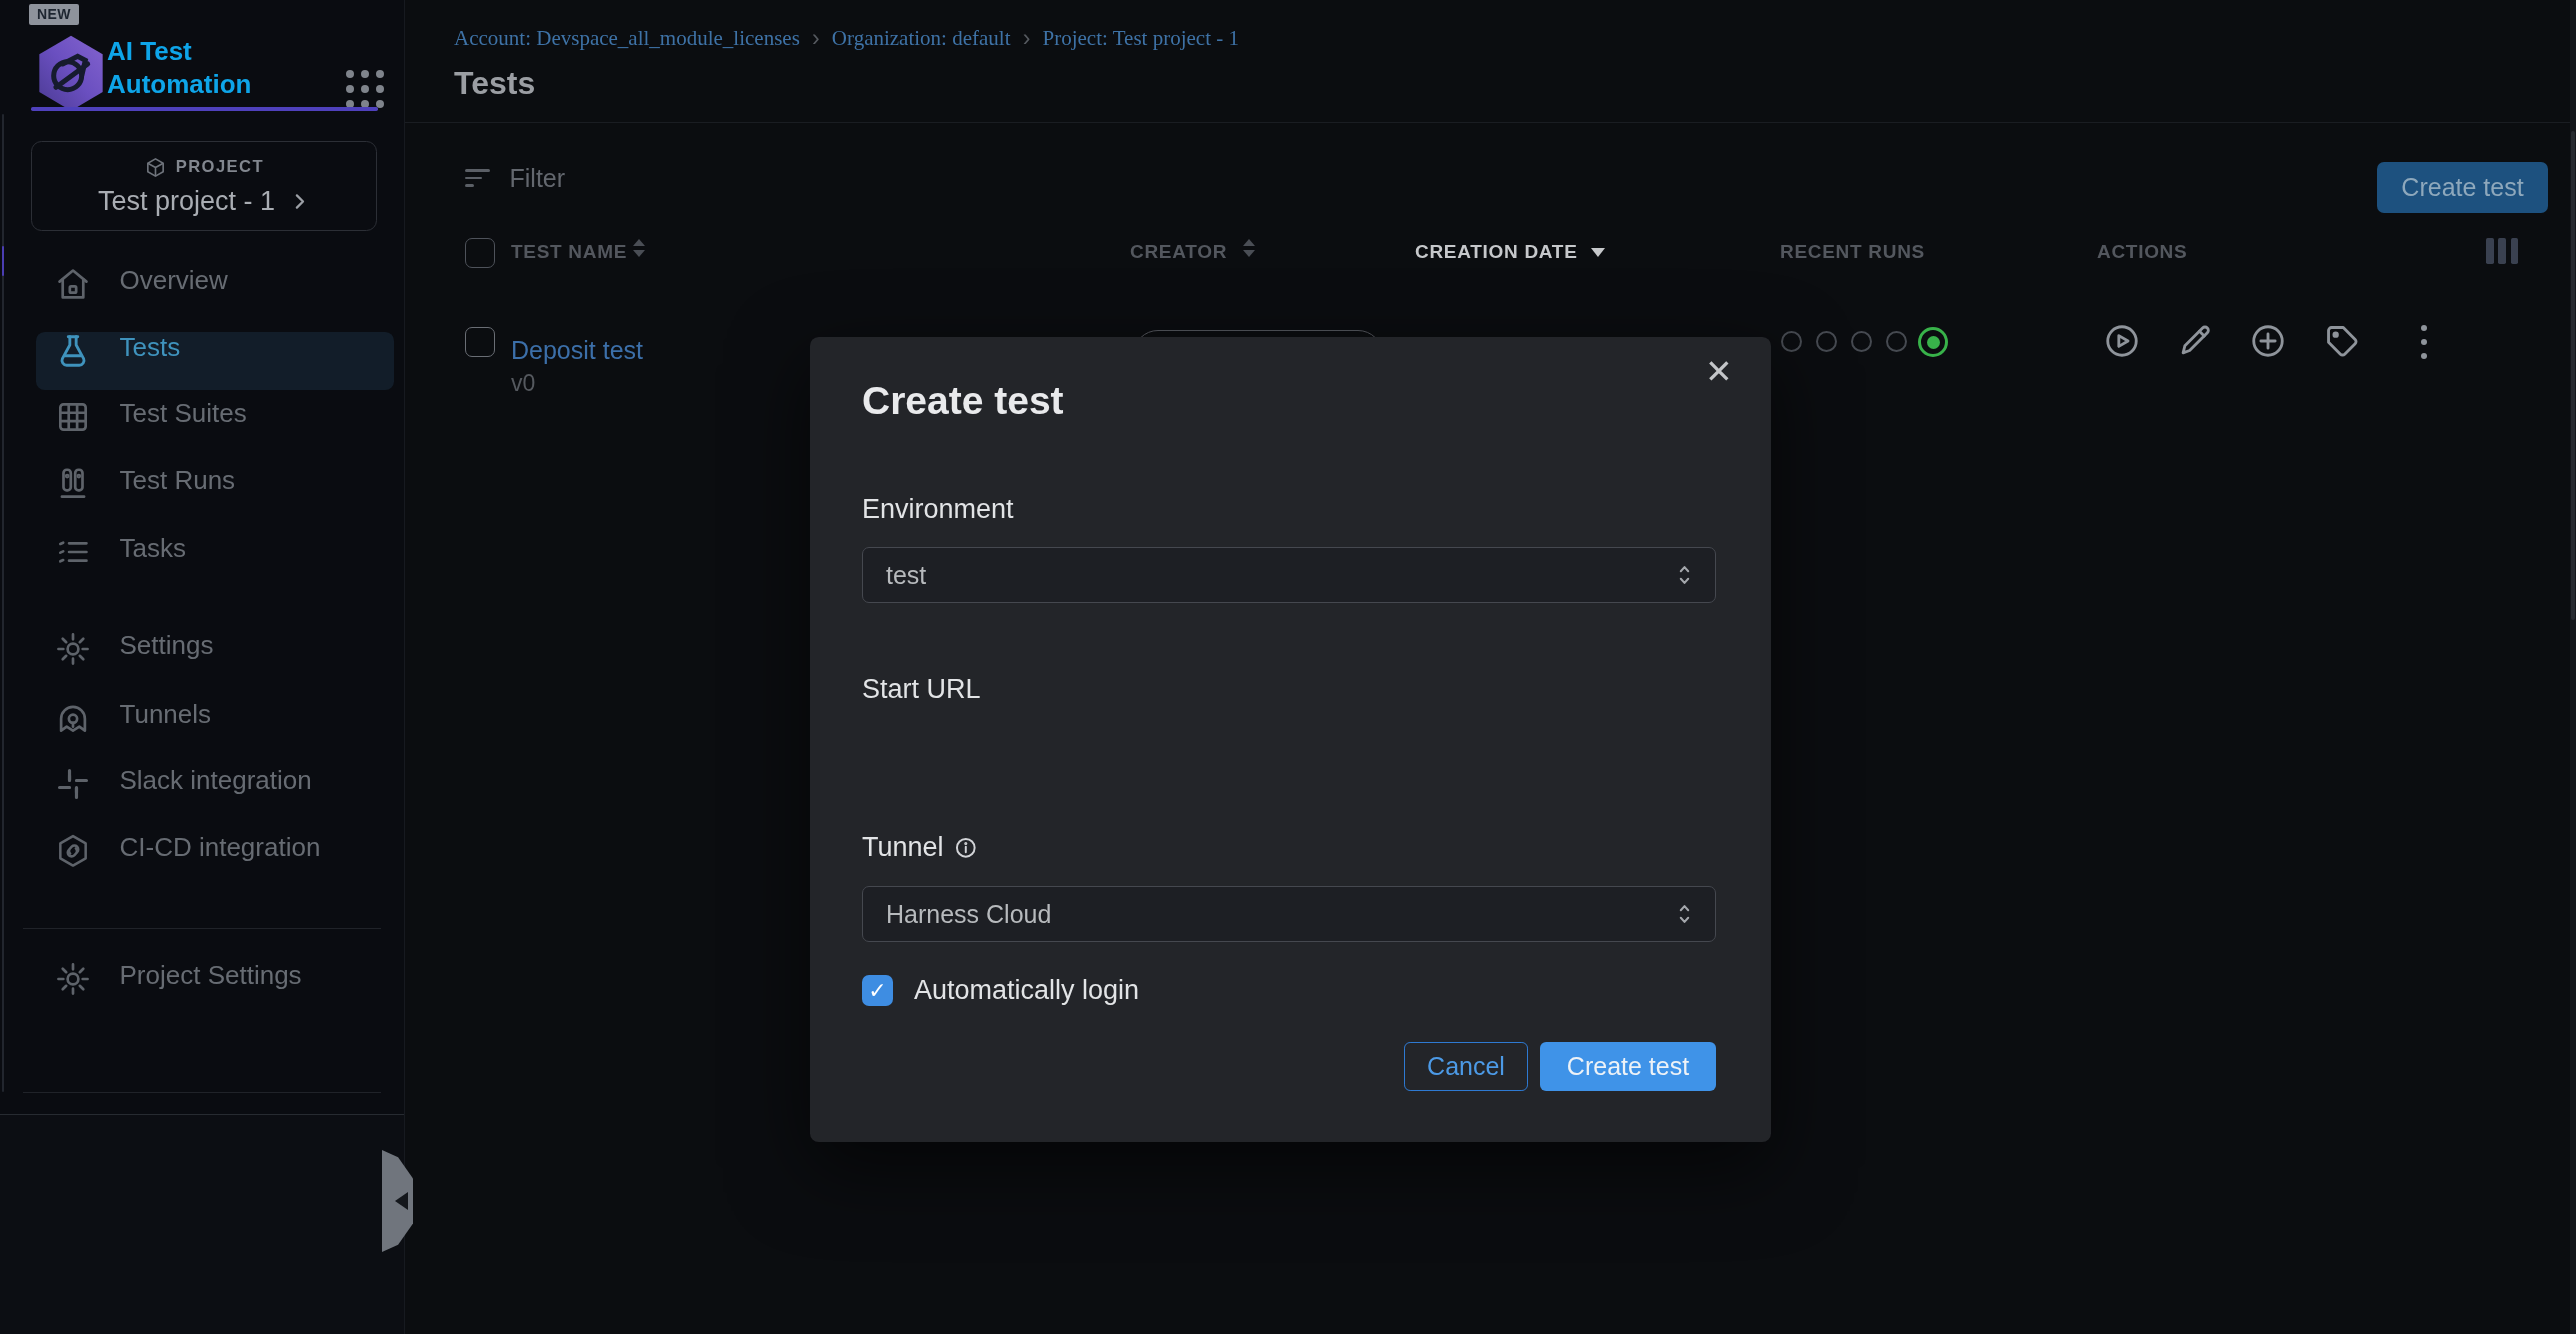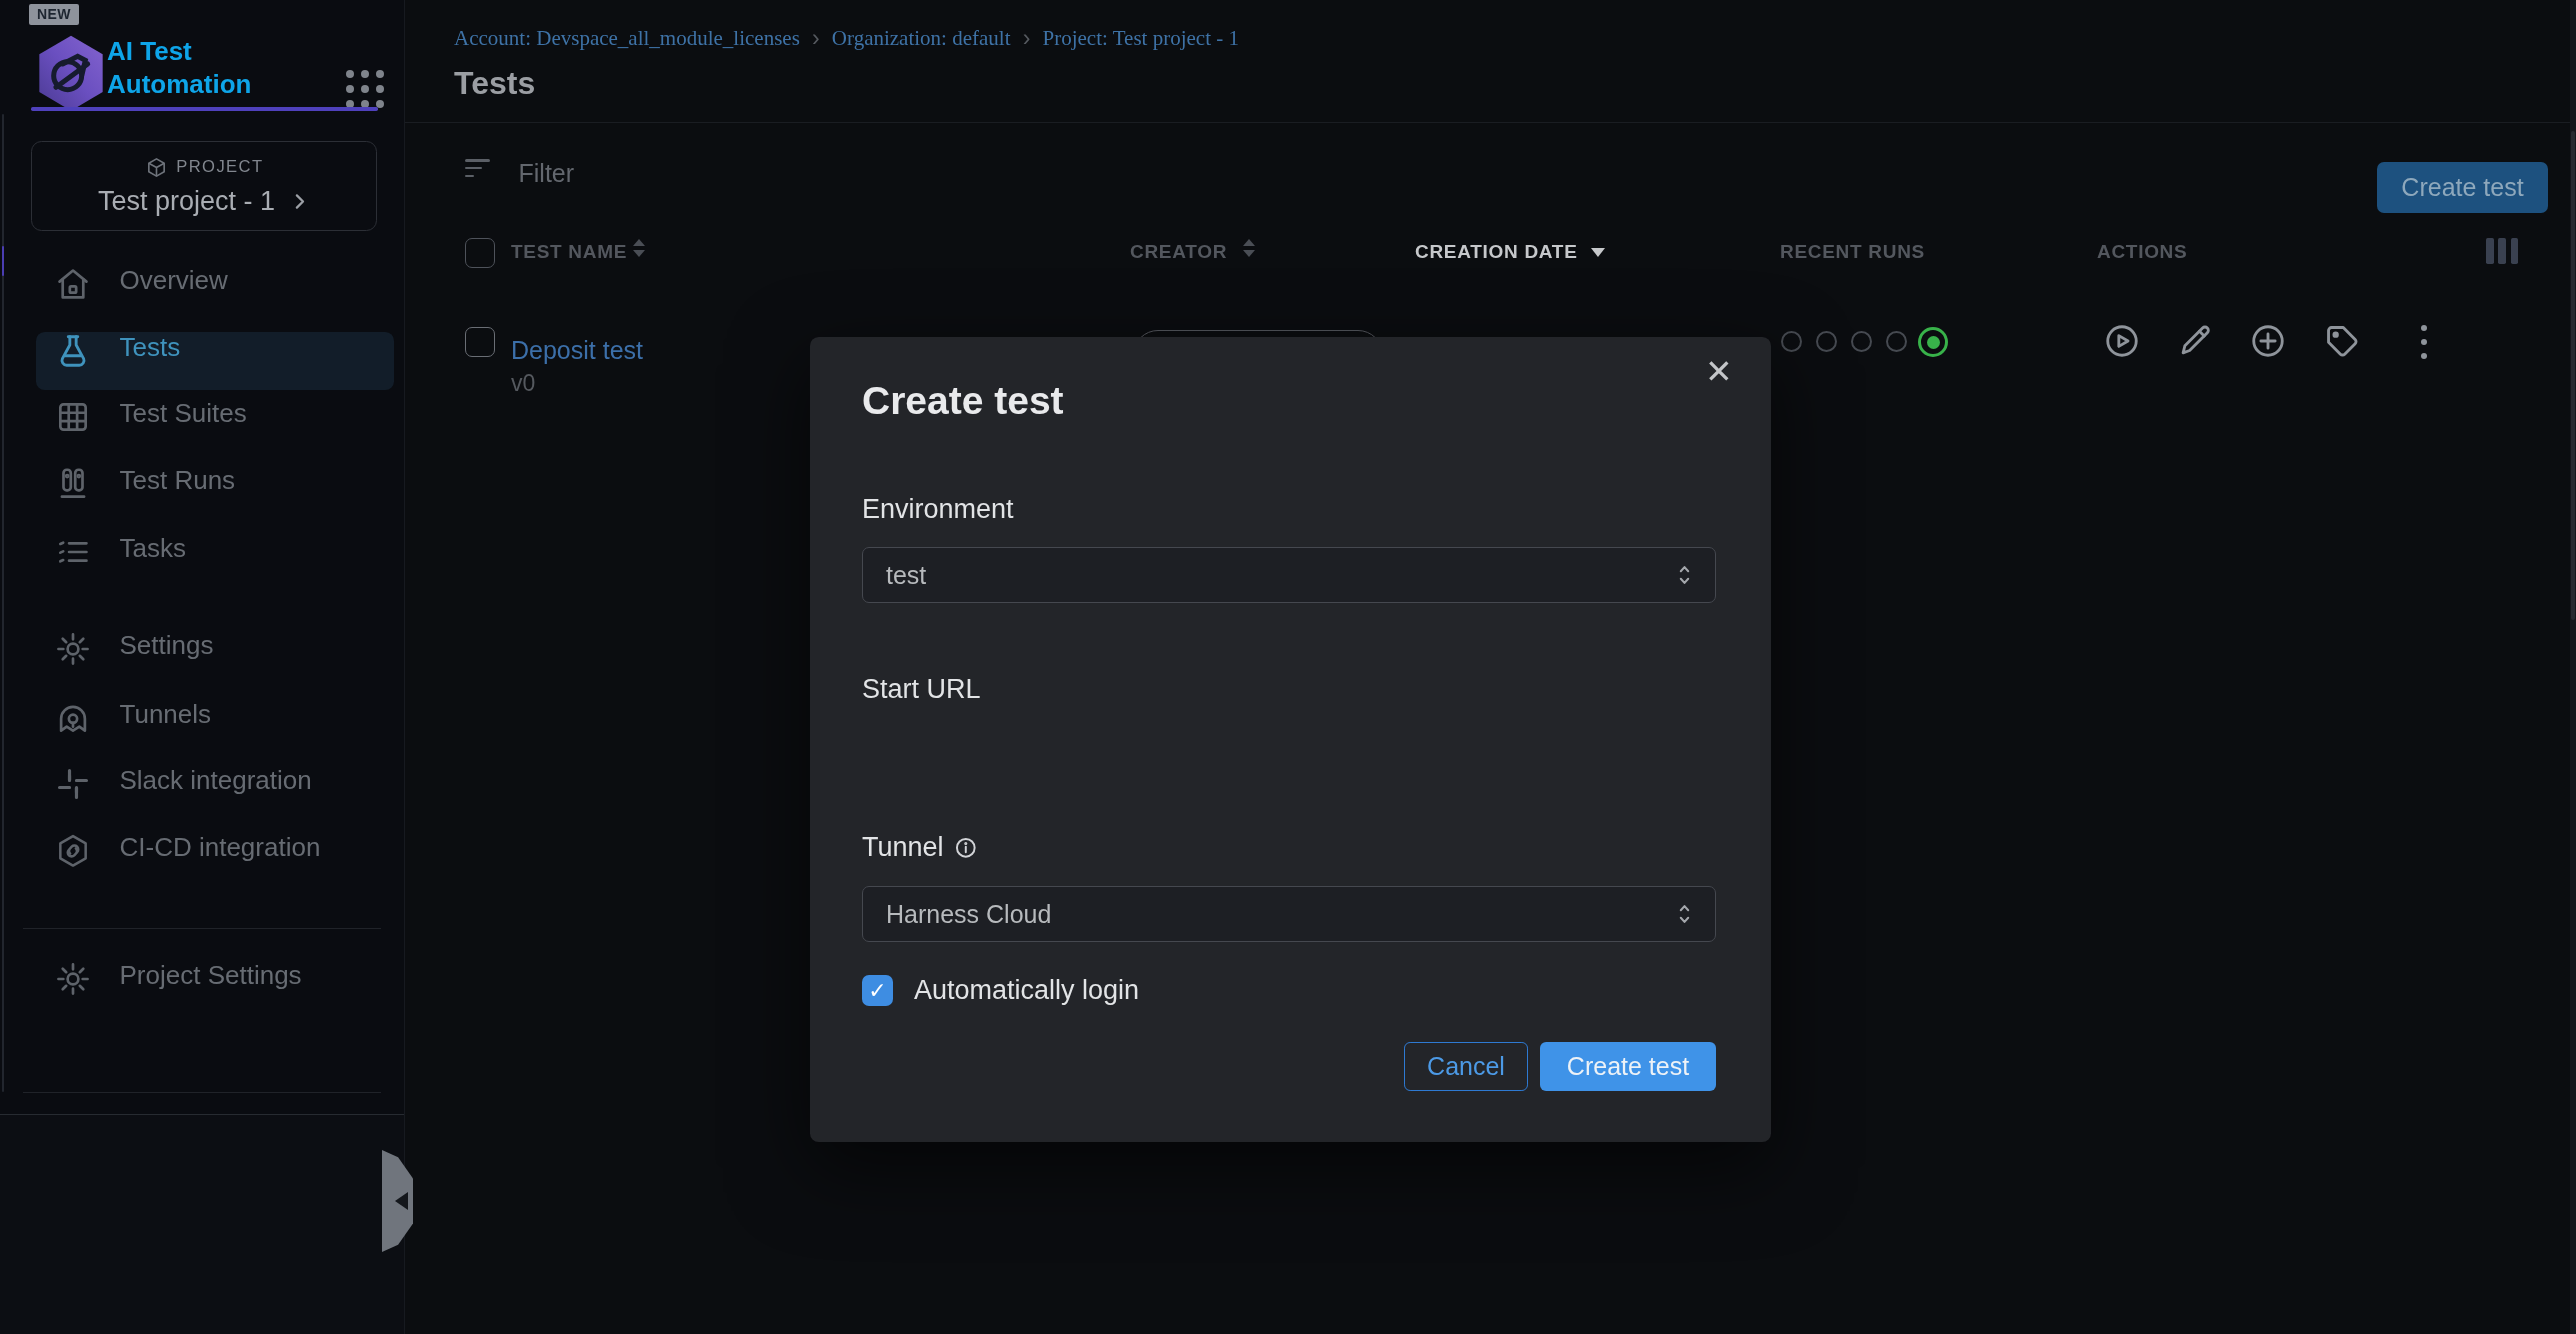--- a/index.html
+++ b/index.html
@@ -14,42 +14,42 @@
   .side-scroll-accent{left:1.7px;top:246px;width:2.6px;height:30px;background:#4a3db2;border-radius:1.7px;}
   .new-badge{left:29px;top:3.5px;padding:2.6px 7.9px;background:#8e939c;color:#1d2530;font-size:14px;font-weight:bold;border-radius:2px;letter-spacing:0.4px;}
   .logo-hex{left:31px;top:31px;}
   .app-title{left:107px;top:35px;width:175px;font-size:26px;line-height:33px;font-weight:600;color:#0ea5e9;}
   .apps-grid{left:346px;top:70px;width:45px;height:45px;display:grid;grid-template-columns:repeat(3,7.9px);grid-template-rows:repeat(3,7.9px);gap:7px;}
   .apps-grid i{width:7.9px;height:7.9px;border-radius:50%;background:#7f848c;}
   .logo-underline{left:31px;top:107px;width:347px;height:3.5px;background:#4f41bc;border-radius:1.7px;}
 
   .project-card{left:31px;top:141px;width:346px;height:90px;border:1.3px solid #2c2f36;border-radius:10.5px;
     display:flex;flex-direction:column;align-items:center;justify-content:center;gap:7px;box-sizing:border-box;cursor:pointer;}
-  .project-kind{display:flex;align-items:center;gap:8.7px;color:#82878f;font-size:16.6px;font-weight:400;letter-spacing:1.4px;}
+  .project-kind{display:flex;align-items:center;gap:8.7px;color:#82878f;font-size:16.6px;font-weight:700;letter-spacing:1.4px;}
   .project-name-row{display:flex;align-items:center;gap:14px;color:#a9adb3;font-size:27px;}
 
   .nav-item{left:36px;width:358px;height:58px;display:flex;align-items:flex-start;gap:28px;padding-left:17.5px;box-sizing:border-box;
     color:#676c73;font-size:26px;border-radius:8.7px;cursor:pointer;}
   .nav-item .nicon{width:38px;height:38px;color:#5e636a;flex:0 0 auto;}
   .nav-item.active{background:#121d29;color:#3f93bd;}
   .nav-item.active .nicon{color:#3f93bd;}
   .side-divider{left:23px;width:358px;height:0.9px;background:#202329;}
   .bottom-panel{left:0;top:1114px;width:404px;height:220px;background:#0c0e13;border-top:0.9px solid #272b31;}
   .collapse-tab{left:382px;top:1150px;width:31px;height:102px;background:#70757d;z-index:5;cursor:pointer;
     clip-path:polygon(0% 0%,52% 7%,100% 28%,100% 72%,52% 93%,0% 100%);}
   .collapse-arrow{left:395px;top:1192px;width:0;height:0;border-top:9.6px solid transparent;border-bottom:9.6px solid transparent;border-right:13px solid #14171c;z-index:6;}
 
   
   .main-header-border{left:405px;top:122px;width:2171px;height:0.9px;background:#1a1d22;}
   .breadcrumb{left:454px;top:24.5px;display:flex;align-items:center;gap:12.2px;font-size:21px;}
   .crumb{color:#3e72a6;cursor:pointer;font-family:Liberation Serif, serif;}
   .crumb-sep{color:#55595f;font-size:23px;}
   .page-title{left:454px;top:65px;font-size:32px;font-weight:600;color:#9b9ea3;}
 
-  .filter-btn{left:465px;top:159px;height:38px;display:flex;gap:29px;color:#63676e;font-size:25px;cursor:pointer;}
+  .filter-btn{left:465px;top:159px;height:38px;display:flex;align-items:center;gap:20px;color:#63676e;font-size:25px;cursor:pointer;}
   .filter-icon{display:flex;flex-direction:column;gap:5.2px;}
   .filter-icon i{display:block;height:2.6px;background:#5b5f66;border-radius:1.7px;}
   .create-top-btn{left:2377px;top:162px;width:171px;height:51px;background:#1d517f;border-radius:7px;color:#8ea8bc;
     font-size:25px;display:flex;align-items:center;justify-content:center;cursor:pointer;}
 
   .th{font-size:19px;font-weight:bold;letter-spacing:0.7px;color:#53575e;top:241px;cursor:pointer;}
   .th.active-sort{color:#c6c8cb;}
   .cb{width:30px;height:30px;border-radius:7px;box-sizing:border-box;cursor:pointer;}
   .sort-pair{top:239px;display:flex;flex-direction:column;gap:3.5px;align-items:center;}
   .tri-up{width:0;height:0;border-left:6.1px solid transparent;border-right:6.1px solid transparent;border-bottom:7.9px solid #4a4e55;}

